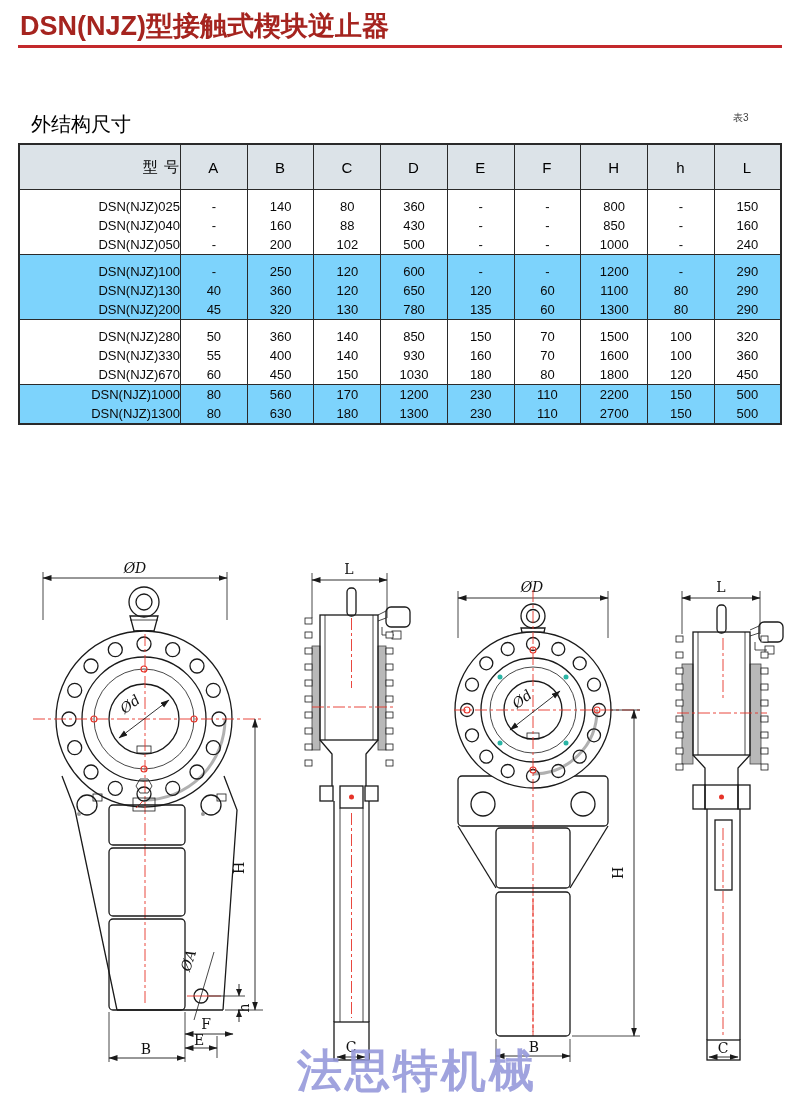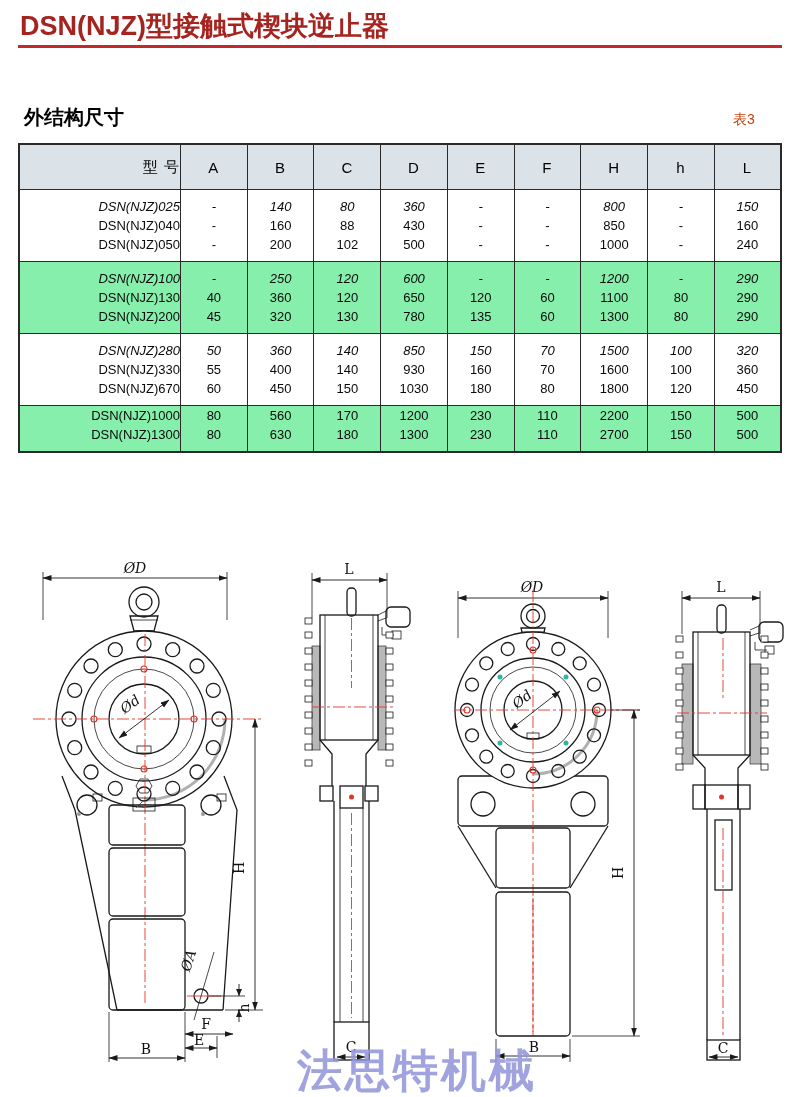--- a/index.html
+++ b/index.html
@@ -1,32 +1,32 @@
 <!DOCTYPE html>
 <html><head>
 <meta charset="utf-8">
 <style>
   html,body{margin:0;padding:0;background:#fff;}
   .page{position:relative;width:800px;height:1097px;background:#fff;overflow:hidden;
         font-family:"Liberation Sans",sans-serif;}
   .title{position:absolute;left:20px;top:8px;font-size:27px;font-weight:bold;color:#a5241f;margin:0;}
   .rule{position:absolute;left:18px;top:45px;width:764px;height:3px;background:#c3292c;}
-  .section-title{position:absolute;left:20px;top:100px;font-size:20px;font-weight:700;color:#000;margin:4px;}
-  .table-tag{position:absolute;left:733px;top:111px;font-size:14px;color:#c2410c;}
+  .section-title{position:absolute;left:20px;top:100px;font-size:20px;font-weight:400;color:#000;margin:11px;}
+  .table-tag{position:absolute;left:733px;top:111px;font-size:10px;color:#404040;}
   table.dims{position:absolute;left:18px;top:143px;width:764px;border-collapse:collapse;
              table-layout:fixed;border:2px solid #2a2a2a;background:#fff;}
   table.dims th,table.dims td{border-left:1px solid #2a2a2a;border-right:1px solid #2a2a2a;
              text-align:center;padding:0;}
   table.dims th{background:#dce3e8;font-weight:normal;font-size:15px;height:44px;
              border-bottom:1px solid #2a2a2a;letter-spacing:1px;}
   table.dims td{font-size:13px;line-height:19px;color:#0a0a0a;}
   table.dims th:first-child,table.dims td:first-child{width:160px;text-align:right;}
-  tr.shaded td{background:#86efac;}
-  tr.grp-first td{padding-top:7px;font-style:italic;}
-  tr.grp-last td{padding-bottom:7px;border-bottom:1px solid #2a2a2a;}
+  tr.shaded td{background:#7dd3fc;}
+  tr.grp-first td{padding-top:7px;}
+  tr.grp-last td{border-bottom:1px solid #2a2a2a;}
   svg.draw{position:absolute;}
   .ol{fill:none;stroke:#1a1a1a;stroke-width:1.3;}
   .olw{fill:#fff;stroke:#1a1a1a;stroke-width:1.3;}
   .thin{fill:none;stroke:#1a1a1a;stroke-width:0.8;}
   .dim{fill:none;stroke:#1a1a1a;stroke-width:0.9;}
   .red{fill:none;stroke:#e63329;stroke-width:0.9;}
   .redc{fill:none;stroke:#e63329;stroke-width:1.1;}
   .redd{fill:#e63329;stroke:none;}
   .cl{stroke-dasharray:12 3 3 3;}
   .gray{fill:none;stroke:#b0b0b0;stroke-width:3;}

